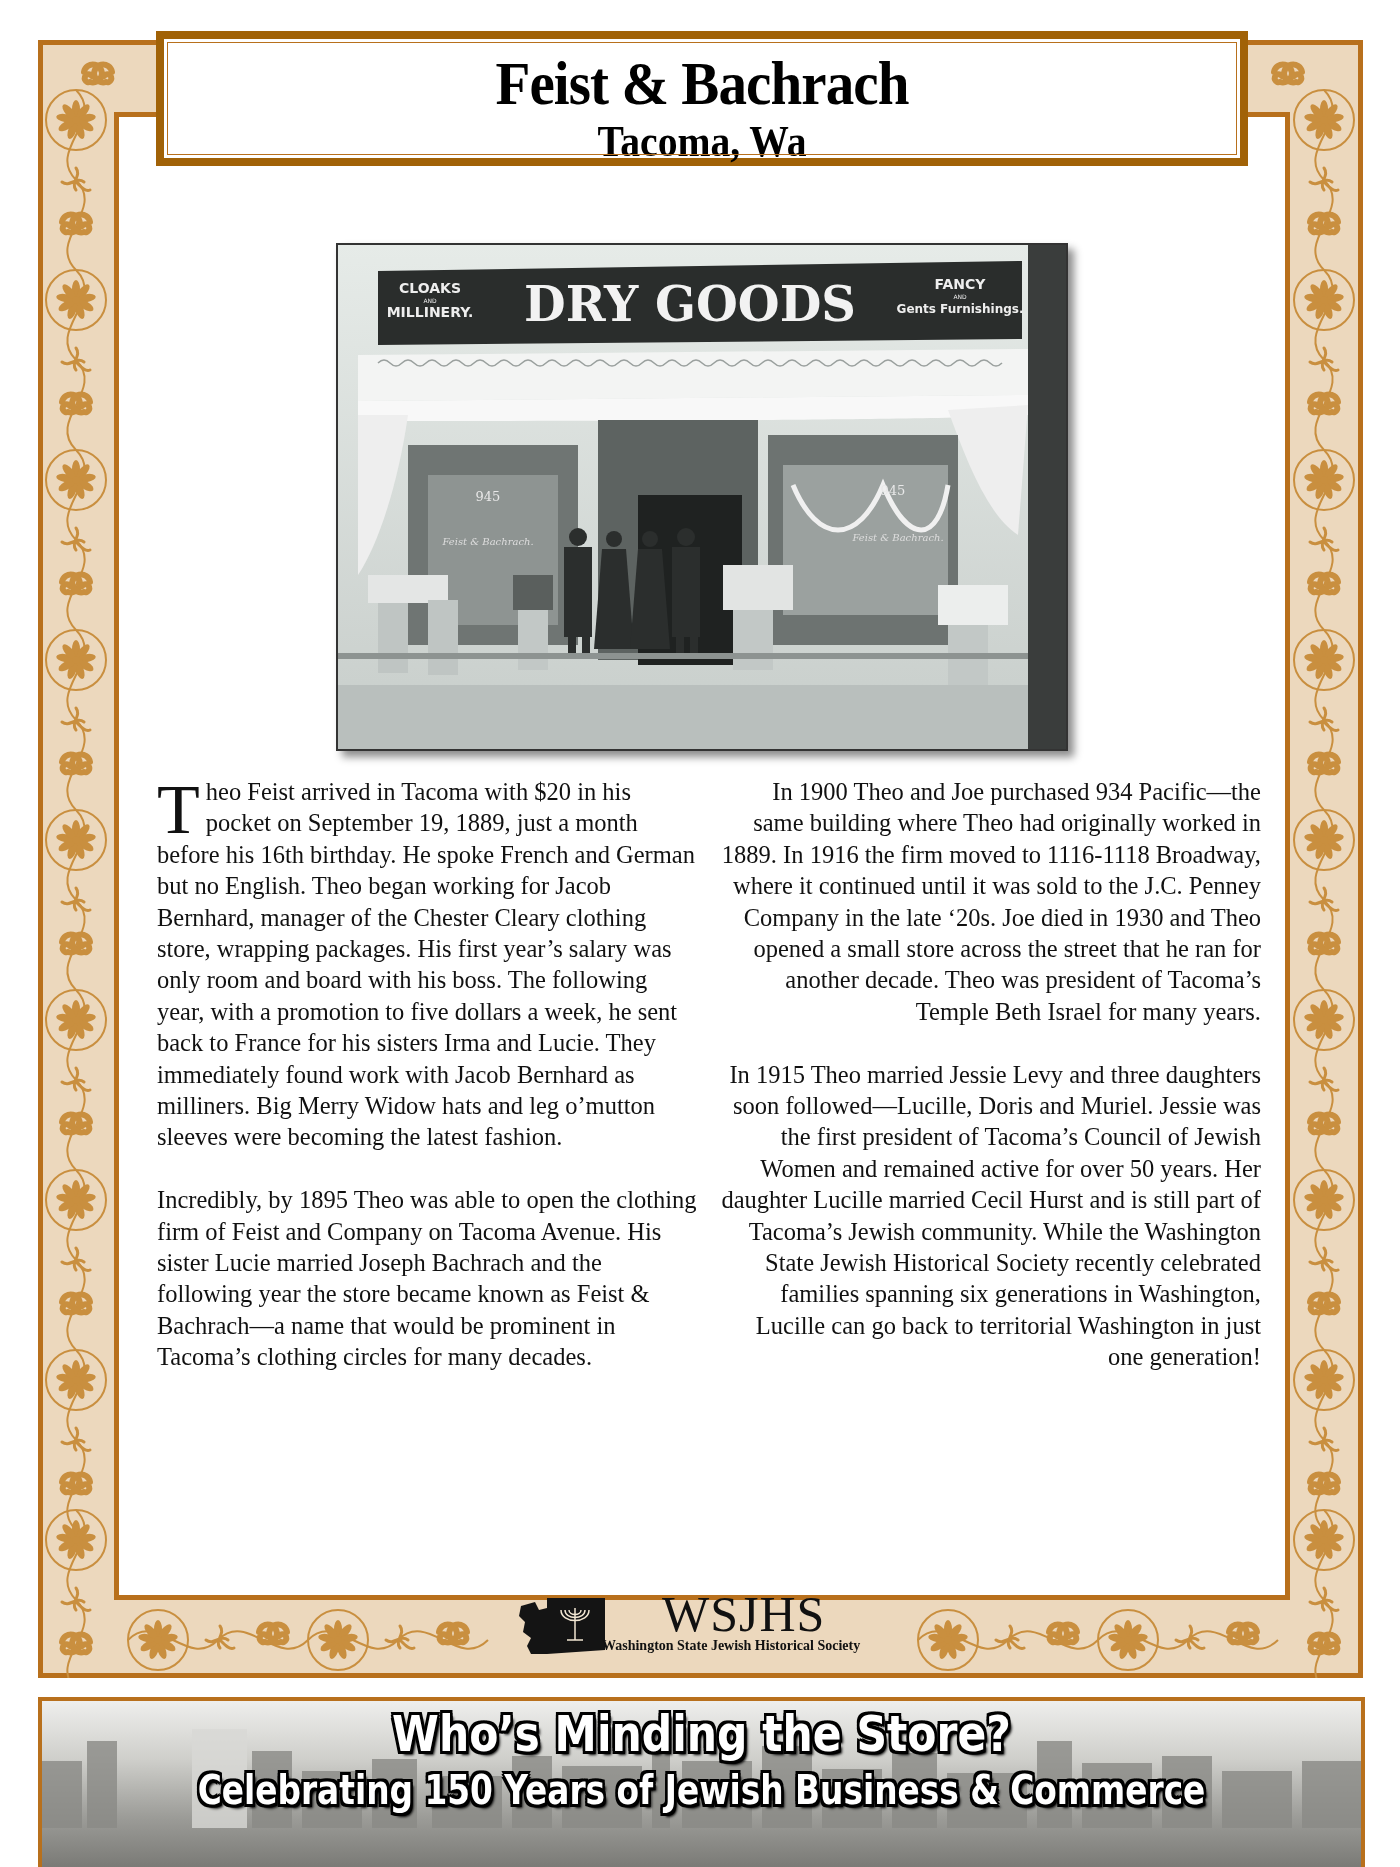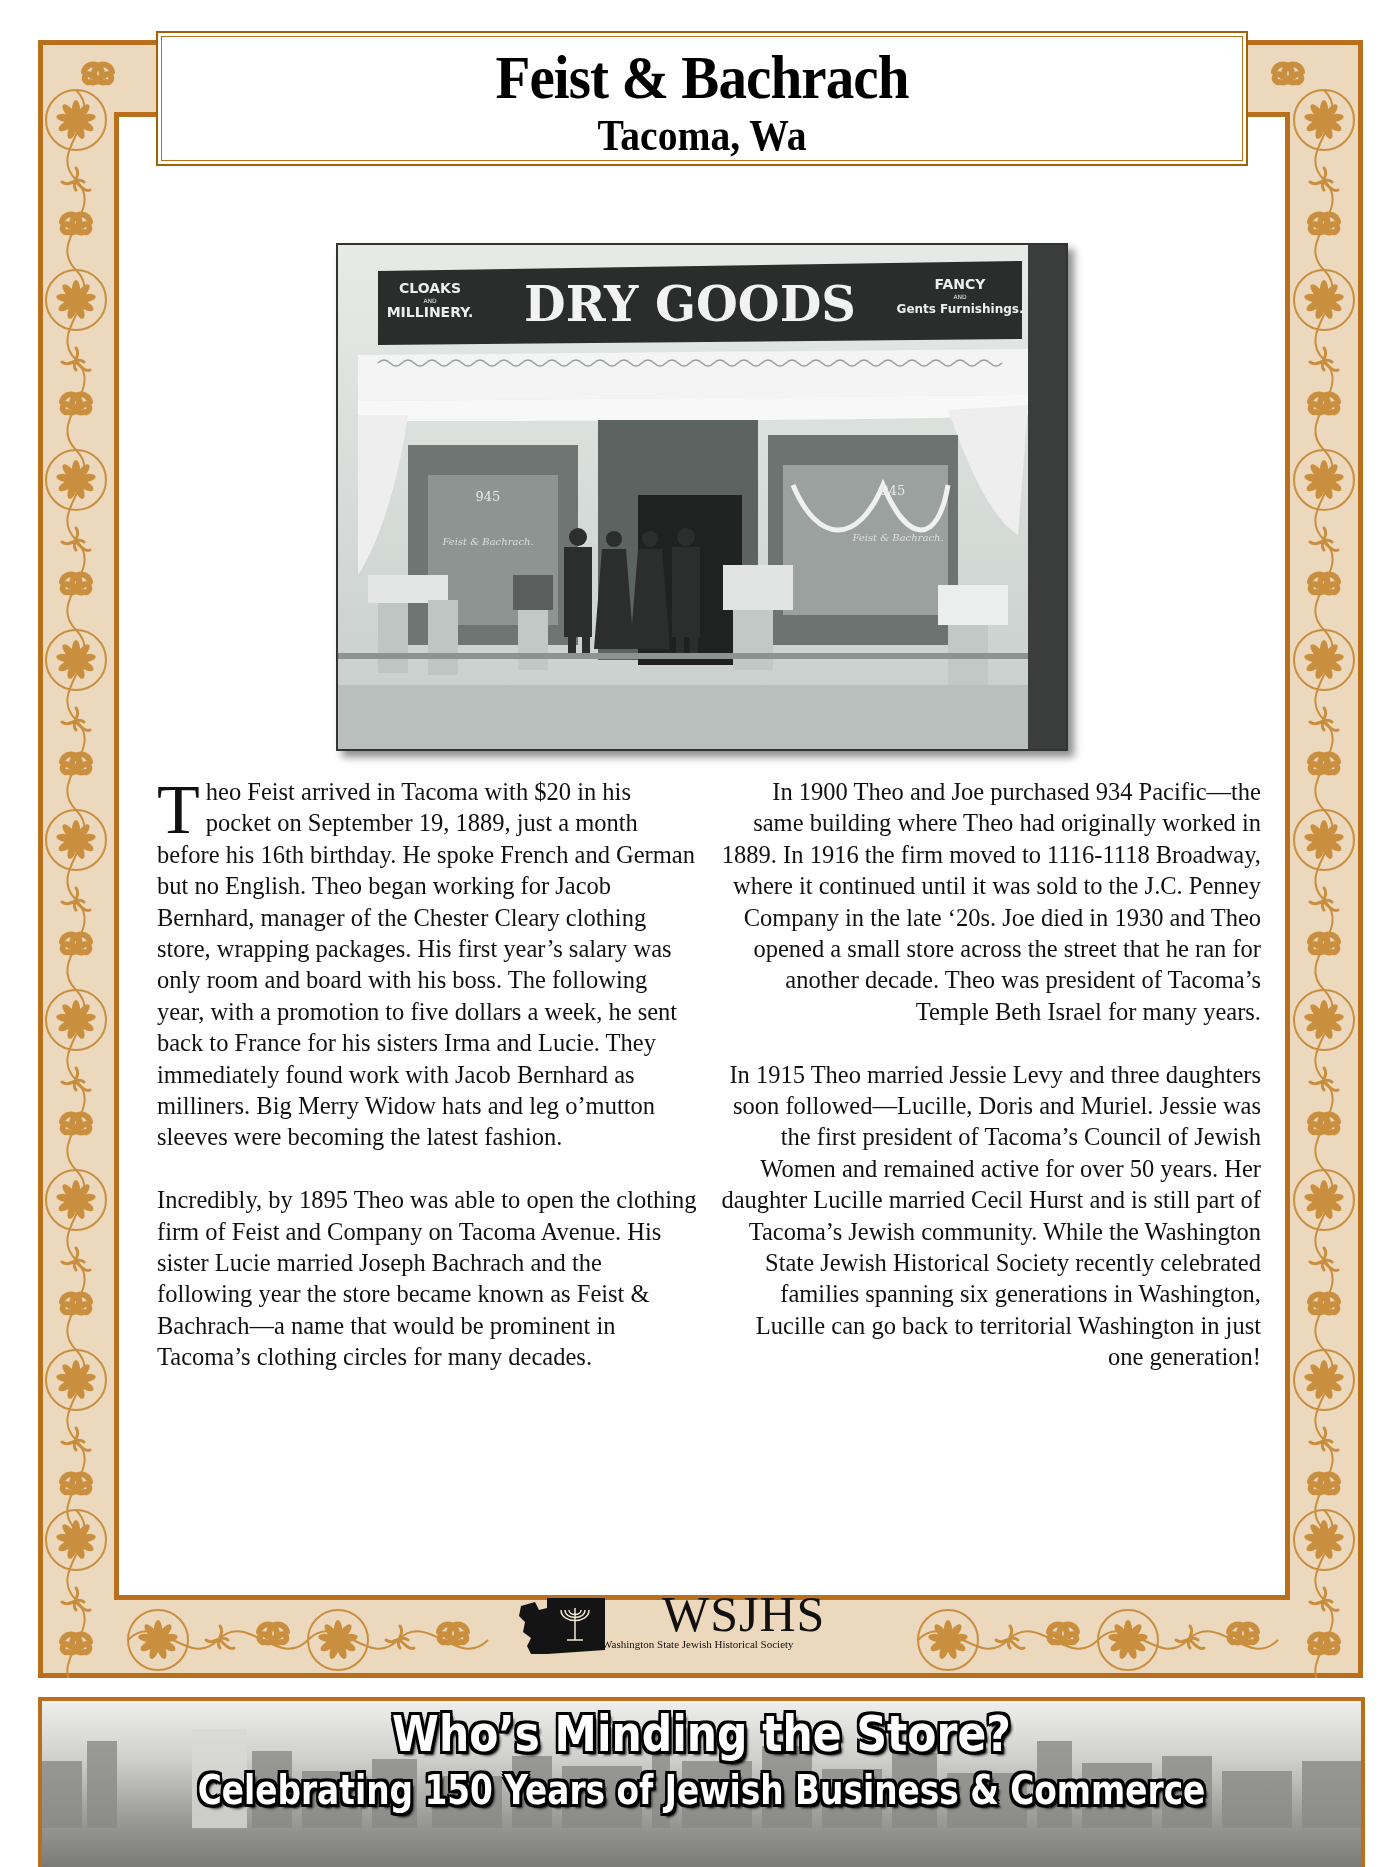--- a/index.html
+++ b/index.html
@@ -12,21 +12,21 @@
   }
   .frame-inner {
     position:absolute; left:114px; top:112px; width:1176px; height:1488px;
     background:#ffffff; border:5px solid #b8701c; box-sizing:border-box;
   }
   .ornament-layer { position:absolute; left:38px; top:40px; width:1325px; height:1638px; pointer-events:none; }
 
   
   .title-box {
     position:absolute; left:156px; top:31px; width:1092px; height:135px;
-    background:#ffffff; border:2px solid #a16207; box-sizing:border-box;
+    background:#ffffff; border:8px solid #a16207; box-sizing:border-box;
   }
   .title-box::after {
     content:""; position:absolute; left:3px; top:3px; right:3px; bottom:3px;
     border:1.5px solid #b8701c;
   }
   .title-main {
     position:absolute; left:0; right:0; top:8px; text-align:center;
     font-family:"Liberation Serif", serif; font-weight:bold; font-size:62px;
     letter-spacing:-1px; transform:scaleX(0.92); color:#000; line-height:72px;
   }
@@ -56,22 +56,22 @@
     float:left; font-size:70px; line-height:56px; margin:6px 6px 0 0; font-family:"Liberation Serif", serif;
   }
 
   
   .logo { position:absolute; left:517px; top:1590px; width:380px; height:72px; }
   .logo-wsjhs {
     position:absolute; left:145px; top:-4px; font-family:"Liberation Serif", serif;
     font-size:50px; color:#111; letter-spacing:1px; line-height:56px;
   }
   .logo-sub {
-    position:absolute; left:85px; top:48px; font-family:"Liberation Serif", serif; font-weight:normal;
-    font-size:11px; color:#111; white-space:nowrap;
+    position:absolute; left:85px; top:48px; font-family:"Liberation Serif", serif; font-weight:bold;
+    font-size:14px; color:#111; white-space:nowrap;
   }
 
   
   .banner {
     position:absolute; left:38px; top:1697px; width:1327px; height:174px;
     border:4px solid #b8701c; box-sizing:border-box; overflow:hidden;
     background:linear-gradient(180deg,#eeeeec 0%,#cfcfcb 35%,#9c9c98 70%,#7a7a76 100%);
   }
   .banner-line1, .banner-line2 {
     position:absolute; left:0; right:0; text-align:center; color:#ffffff;

